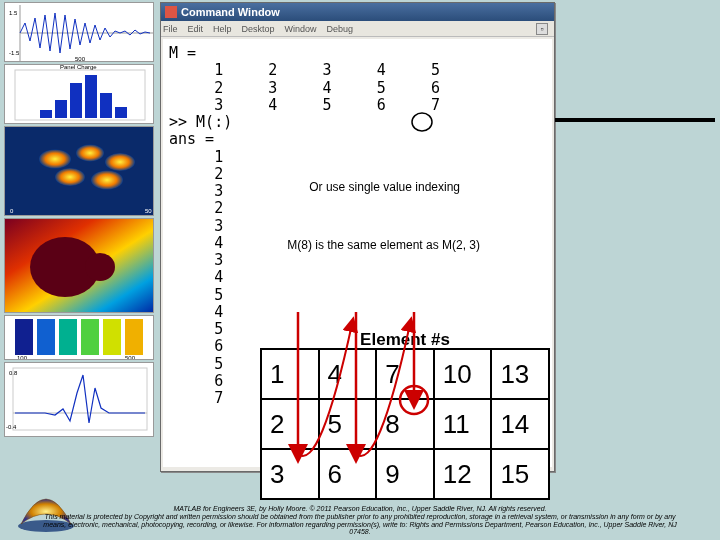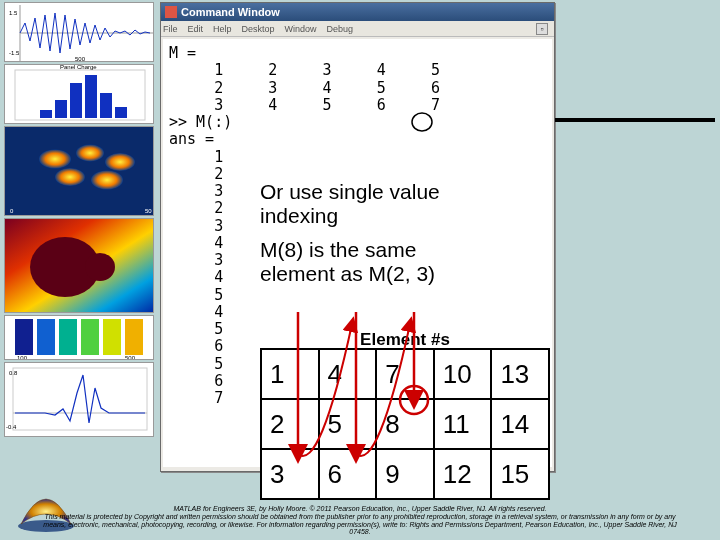--- a/index.html
+++ b/index.html
@@ -91,22 +91,23 @@
 
   
   .rule {
     position:absolute;
     left:555px; top:118px; width:160px; height:4px; background:#000;
   }
 
   
   .note {
     position:absolute;
-    font-size:21px; color:#000;
+    font-size:12px; color:#000;
     left:260px;
+    text-align:right;
   }
   .note1 { top:180px; width:200px; }
   .note2 { top:238px; width:220px; }
 
   
   .etable-wrap {
     position:absolute;
     left:260px; top:290px;
     width:290px;
   }

